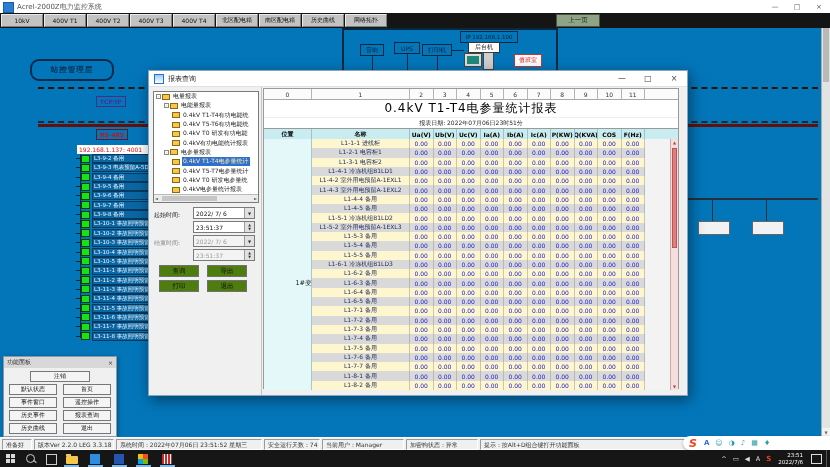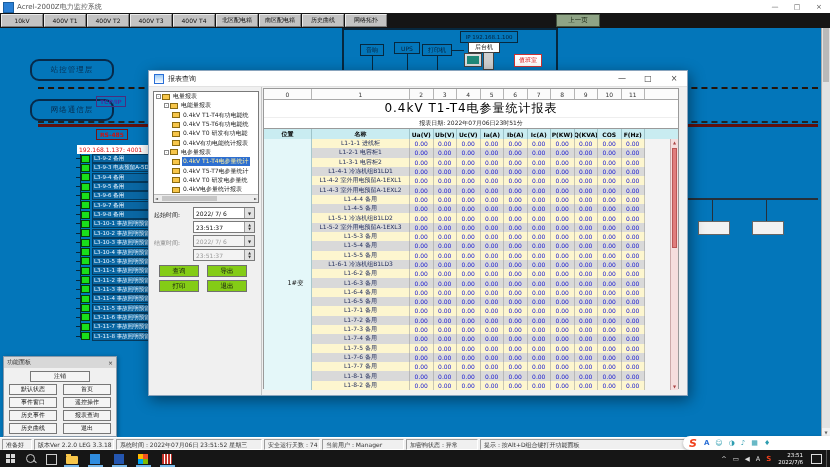--- a/index.html
+++ b/index.html
@@ -19,21 +19,21 @@
     display:flex;align-items:center;justify-content:center;white-space:nowrap;overflow:hidden}
   .prev-btn{left:556px;top:14px;width:44px;height:13px;background:#8fa486;border:1px solid #44543f;
     color:#16220f;font-size:6.5px;display:flex;align-items:center;justify-content:center;z-index:3;box-sizing:border-box}
   
   .vscroll{left:821px;top:13px;width:9px;height:424px;background:#e3e3e3;border-left:1px solid #aaa;box-sizing:border-box;z-index:2}
   .vscroll .arr{position:absolute;left:0;width:8px;height:9px;background:#f2f2f2;color:#666;font-size:4px;
     display:flex;align-items:center;justify-content:center}
   .vscroll .thumb{position:absolute;left:1px;top:11px;width:6px;height:58px;background:#b9b9b9}
   
   .layer-box{left:30px;width:80px;height:18px;border:2px solid #072a4a;border-radius:9px;color:#082f52;
-    font-size:7.5px;font-weight:normal;letter-spacing:1px;display:flex;align-items:center;justify-content:center}
+    font-size:7.5px;font-weight:bold;letter-spacing:1px;display:flex;align-items:center;justify-content:center}
   .dash1{left:38px;top:87px;width:780px;border-top:2px dashed #24140a}
   .dash2{left:38px;top:121px;width:780px;border-top:2px dashed #222}
   .redline{left:38px;top:124px;width:780px;border-top:3px solid #5e1210}
   .proto{position:absolute;border:1px solid;font-size:6px;padding:1px 3px;white-space:nowrap}
   .proto.tcp{left:96px;top:96px;border-color:#4a2d7e;color:#4a2da0;font-weight:bold}
   .proto.rs{left:96px;top:129px;border-color:#7a1010;color:#cf1010;font-weight:bold}
   .gateway{left:77px;top:145px;width:72px;height:9px;background:#fff;color:#e01010;font-size:6px;
     line-height:9px;padding-left:2px;white-space:nowrap;overflow:hidden}
   .devline{left:80px;top:154px;width:1px;height:184px;background:#06283f}
   .devlist{left:76px;top:154px;width:74px;height:192px;overflow:hidden}
@@ -124,39 +124,39 @@
   
   .qlabel{position:absolute;font-size:6px;color:#222;white-space:nowrap}
   .qlabel.dis{color:#8a8a8a}
   .combo{position:absolute;left:44px;width:62px;height:12px;background:#fff;border:1px solid #7a7a7a;box-sizing:border-box;
     font-size:6px;color:#111;display:flex;align-items:center;padding-left:2px}
   .combo.dis{background:#f3f3f3;color:#9a9a9a}
   .combo .dd{margin-left:auto;width:9px;height:100%;background:#e1e1e1;border-left:1px solid #9a9a9a;
     display:flex;align-items:center;justify-content:center;font-size:4px;color:#333;flex:none}
   .combo .ud{margin-left:auto;width:9px;height:100%;background:#e1e1e1;border-left:1px solid #9a9a9a;
     display:flex;flex-direction:column;align-items:center;justify-content:center;font-size:3.5px;color:#333;line-height:4px;flex:none}
-  .dlg-btn2{position:absolute;width:40px;height:12px;background:#84cc16;border:1px solid #707070;box-sizing:border-box;
+  .dlg-btn2{position:absolute;width:40px;height:12px;background:#4d7c0f;border:1px solid #707070;box-sizing:border-box;
     font-size:6.5px;display:flex;align-items:center;justify-content:center;color:#111}
   
   .gridwrap{position:absolute;left:114px;top:17px;width:416px;height:301px;background:#fff;border:1px solid #9a9a9a;box-sizing:border-box}
   .numrow{display:flex;height:10px;border-bottom:1px solid #a8a8a8;background:#fbfbfb}
   .numcell{border-right:1px solid #b5b5b5;font-size:6px;color:#333;display:flex;align-items:center;justify-content:center;
     box-sizing:border-box;flex:none}
   .numcell.fillflex{flex:1;border-right:none}
   .trow{height:17px;display:flex;align-items:center;justify-content:center;font-size:12px;font-weight:normal;color:#000;
     letter-spacing:1px;border-bottom:1px solid #eee;white-space:nowrap}
   .drow{height:10px;font-size:6px;color:#222;display:flex;align-items:center;justify-content:center}
   .hrow{display:flex;height:13px;background:#c9ecf1;border-top:1px solid #9a9a9a;border-bottom:1px solid #9a9a9a;box-sizing:border-box}
   .hcell{font-size:6px;font-weight:bold;color:#000;display:flex;align-items:center;justify-content:center;
     border-right:1px solid #9ec4ca;box-sizing:border-box;flex:none;white-space:nowrap;overflow:hidden}
   .hcell.fillflex{flex:1;border-right:none}
   .rows{position:absolute;left:0;top:50px;width:408px;height:251px;overflow:hidden}
   .poscell{position:absolute;left:0;top:0;width:48px;height:251px;background:#e4f7f9;border-right:1px solid #a8c8cc;
     box-sizing:border-box;font-size:6.5px;color:#111;text-align:center}
-  .poscell span{position:absolute;left:8px;width:100%;top:140px}
+  .poscell span{position:absolute;left:16px;width:100%;top:140px}
   .r{position:absolute;left:48px;width:360px;height:9.3px;display:flex}
   .r.odd{background:#fdf6cf}
   .r.even{background:#d9d9d9}
   .c{flex:none;border-right:1px solid rgba(150,150,150,.5);box-sizing:border-box;font-size:6px;display:flex;
     align-items:center;justify-content:center;white-space:nowrap;overflow:hidden}
   .c.name{width:98px;color:#25305e}
   .c.val{width:23.5px;color:#1717cf}
   .c.fill{width:27px;border-right:none;background:#f3f3f3}
   .tscroll{position:absolute;right:0;top:50px;width:8px;height:251px;background:#f5dede;border-left:1px solid #caa;box-sizing:border-box}
   .tscroll .ta{position:absolute;left:0;width:7px;font-size:4px;color:#a44;text-align:center}
@@ -190,21 +190,20 @@
     </div>
   <div class="abs prev-btn">上一页</div>
 
   <div class="abs vscroll">
     <div class="arr" style="top:0">▲</div>
     <div class="thumb"></div>
     <div class="arr" style="bottom:0">▼</div>
   </div>
 
   <div class="abs layer-box" style="top:59px">站控管理层</div>
-  <div class="abs layer-box" style="top:99px">网络通信层</div>
   <div class="abs dash1"></div>
   <div class="abs dash2"></div>
   <div class="abs redline"></div>
   <div class="proto tcp">TCP/IP</div>
   <div class="proto rs">RS-485</div>
   <div class="abs gateway">192.168.1.137: 4001</div>
   <div class="abs devline"></div>
   <div class="abs devlist">
       <div class="dev" style="top: 0px;">
         <span class="stub"></span>

